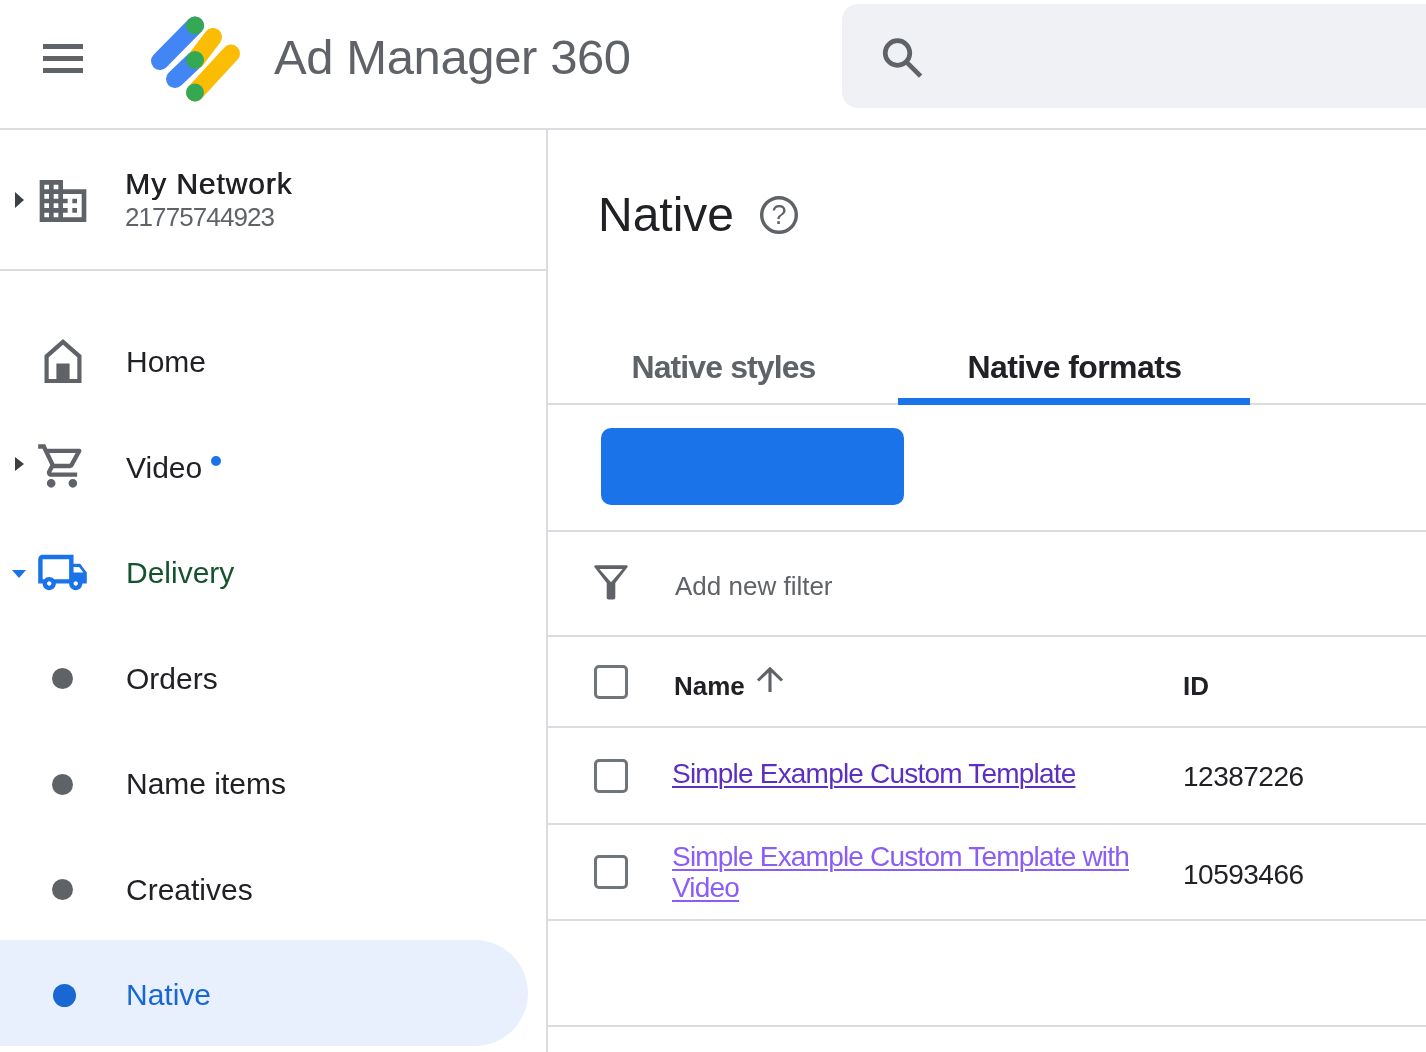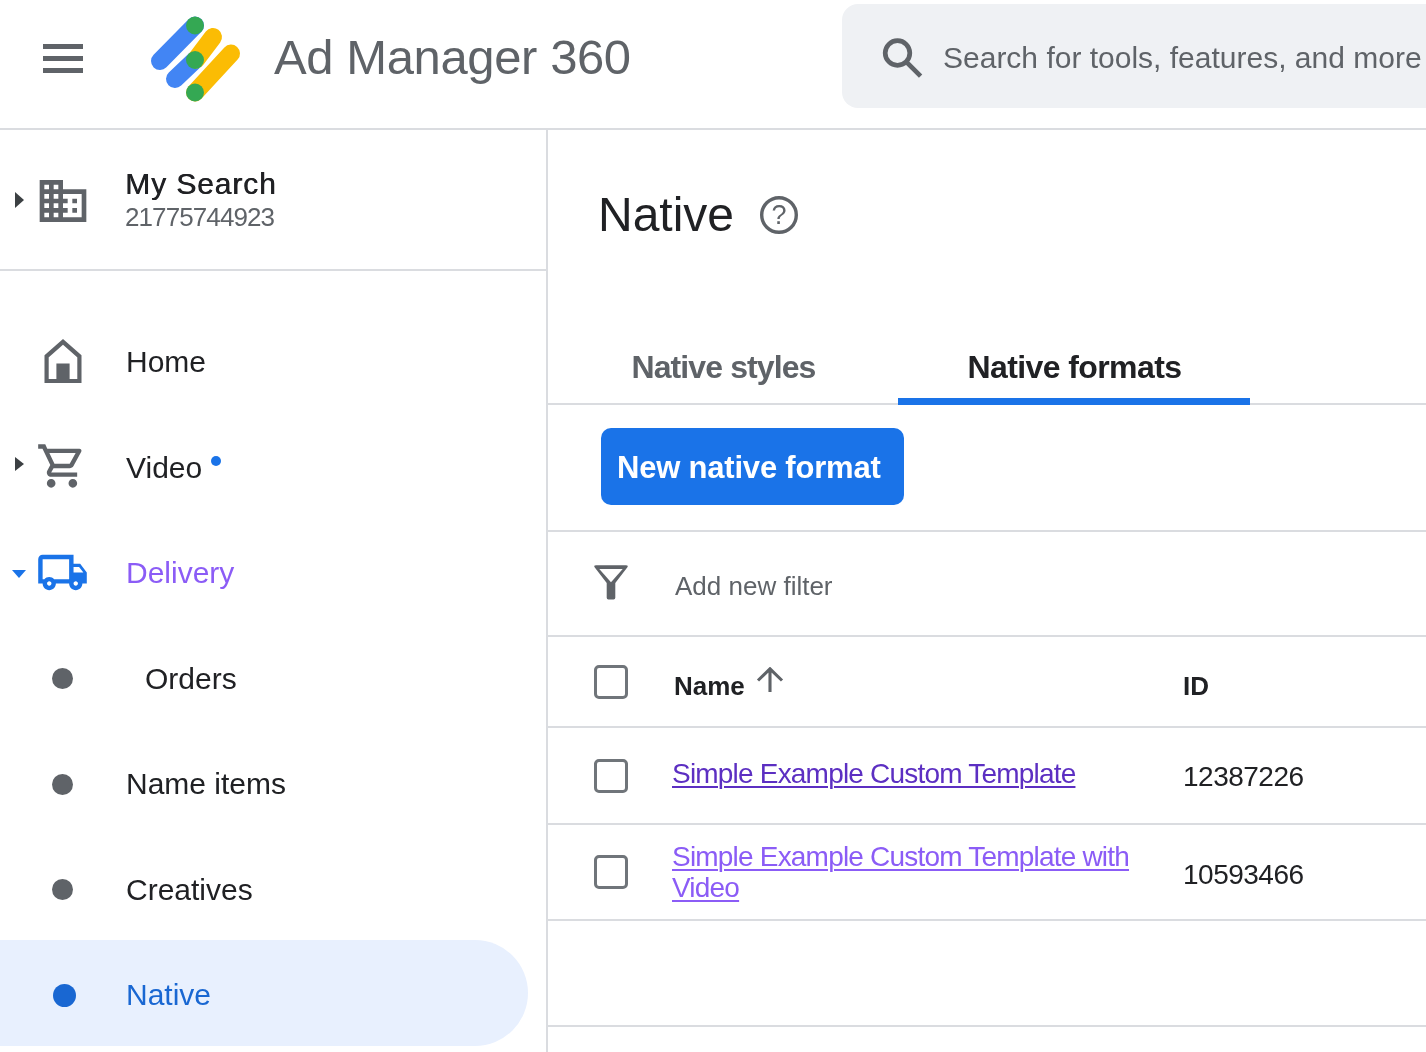--- a/index.html
+++ b/index.html
@@ -31,31 +31,30 @@
     <circle cx="49" cy="80.5" r="9" fill="#34a853"></circle>
   </svg>
 
   <div class="txt" style="left:274px; top:33.2px; font-size:49px; line-height:49px; color:#5f6368; letter-spacing:-0.4px;">Ad Manager 360</div>
 
   <div class="abs" style="left:842px; top:4px; width:600px; height:104px; background:#eff1f4; border-radius:16px 0 0 16px;"></div>
   <svg class="abs" style="left:880px; top:36px;" width="46" height="46" viewBox="0 0 46 46">
     <circle cx="17.5" cy="17" r="12.3" fill="none" stroke="#5f6368" stroke-width="4.7"></circle>
     <line x1="26.3" y1="25.8" x2="40.6" y2="40.1" stroke="#5f6368" stroke-width="4.7" stroke-linecap="butt"></line>
   </svg>
-  <div class="txt" style="left:943px; top:43.3px; font-size:30px; line-height:30px; color:#5f6368;">Search for tools, features, and more</div>
 
   <div class="hr" style="left:0; top:128px; width:1426px;"></div>
 
   <div class="vr" style="left:546px; top:128px; height:924px;"></div>
 
   <div class="abs" style="left:15px; top:192px; width:0; height:0; border-left:9px solid #3c4043; border-top:8.5px solid transparent; border-bottom:8.5px solid transparent;"></div>
   <svg class="abs" style="left:35.3px; top:173px;" width="56" height="56" viewBox="0 0 24 24" fill="#5f6368">
     <path d="M12 7V3H2v18h20V7H12zM6 19H4v-2h2v2zm0-4H4v-2h2v2zm0-4H4V9h2v2zm0-4H4V5h2v2zm4 12H8v-2h2v2zm0-4H8v-2h2v2zm0-4H8V9h2v2zm0-4H8V5h2v2zm10 12h-8v-2h2v-2h-2v-2h2v-2h-2V9h8v10zm-2-8h-2v2h2v-2zm0 4h-2v2h2v-2z"></path>
   </svg>
-  <div class="txt" style="left:125px; top:168.9px; font-size:30px; line-height:30px; color:#202124; text-shadow:0.6px 0 0 #202124; letter-spacing:0.9px;">My Search</div>
+  <div class="txt" style="left:125px; top:168.9px; font-size:30px; line-height:30px; color:#202124; text-shadow:0.6px 0 0 #202124; letter-spacing:0.9px;">My Network</div>
   <div class="txt" style="left:125px; top:203.9px; font-size:26px; line-height:26px; color:#5f6368; letter-spacing:-0.9px;">21775744923</div>
 
   <div class="hr" style="left:0; top:269px; width:546px;"></div>
 
   <svg class="abs" style="left:43px; top:338.5px;" width="40" height="46" viewBox="0 0 40 46">
     <path d="M3.6 42 V17.3 L20 2.9 L36.4 17.3 V42 Z" fill="none" stroke="#5f6368" stroke-width="4.2" stroke-linejoin="miter"></path>
     <rect x="13.4" y="24.5" width="13.2" height="15.5" fill="#5f6368"></rect>
   </svg>
   <div class="txt" style="left:126px; top:347.3px; font-size:30px; line-height:30px; color:#202124;">Home</div>
 
@@ -63,24 +62,24 @@
   <svg class="abs" style="left:35.8px; top:440.2px;" width="52" height="52" viewBox="0 0 24 24" fill="#5f6368">
     <path d="M15.55 13c.75 0 1.41-.41 1.75-1.03l3.58-6.49c.37-.66-.11-1.48-.87-1.48H5.21l-.94-2H1v2h2l3.6 7.59-1.35 2.44C4.52 15.37 5.48 17 7 17h12v-2H7l1.1-2h7.45zM6.16 6h12.15l-2.76 5H8.53L6.16 6zM7 18c-1.1 0-1.99.9-1.99 2S5.9 22 7 22s2-.9 2-2-.9-2-2-2zm10 0c-1.1 0-1.99.9-1.99 2s.89 2 1.99 2 2-.9 2-2-.9-2-2-2z"></path>
   </svg>
   <div class="txt" style="left:126px; top:452.8px; font-size:30px; line-height:30px; color:#202124;">Video</div>
   <div class="abs" style="left:210.5px; top:456px; width:10px; height:10px; border-radius:50%; background:#1a73e8;"></div>
 
   <div class="abs" style="left:12px; top:569.5px; width:0; height:0; border-top:8.5px solid #1a73e8; border-left:7.5px solid transparent; border-right:7.5px solid transparent;"></div>
   <svg class="abs" style="left:36.4px; top:546.2px;" width="53" height="53" viewBox="0 0 24 24" fill="#1a73e8">
     <path d="M20 8h-3V4H3c-1.1 0-2 .9-2 2v11h2c0 1.66 1.34 3 3 3s3-1.34 3-3h6c0 1.66 1.34 3 3 3s3-1.34 3-3h2v-5l-3-4zm-.5 1.5l1.96 2.5H17V9.5h2.5zM6 18c-.55 0-1-.45-1-1s.45-1 1-1 1 .45 1 1-.45 1-1 1zm2.22-3c-.55-.61-1.33-1-2.22-1s-1.67.39-2.22 1H3V6h12v9H8.22zM18 18c-.55 0-1-.45-1-1s.45-1 1-1 1 .45 1 1-.45 1-1 1z"></path>
   </svg>
-  <div class="txt" style="left:126px; top:558.3px; font-size:30px; line-height:30px; color:#8b5cf6;">Delivery</div>
+  <div class="txt" style="left:126px; top:558.3px; font-size:30px; line-height:30px; color:#14532d;">Delivery</div>
 
   <div class="abs" style="left:52px; top:668px; width:21px; height:21px; border-radius:50%; background:#5f6368;"></div>
-  <div class="txt" style="left:126px; top:663.8px; font-size:30px; line-height:30px; color:#202124;margin-left:19px;">Orders</div>
+  <div class="txt" style="left:126px; top:663.8px; font-size:30px; line-height:30px; color:#202124;">Orders</div>
 
   <div class="abs" style="left:52px; top:773.5px; width:21px; height:21px; border-radius:50%; background:#5f6368;"></div>
   <div class="txt" style="left:126px; top:769.3px; font-size:30px; line-height:30px; color:#202124;">Name items</div>
 
   <div class="abs" style="left:52px; top:878.5px; width:21px; height:21px; border-radius:50%; background:#5f6368;"></div>
   <div class="txt" style="left:126px; top:874.8px; font-size:30px; line-height:30px; color:#202124;">Creatives</div>
 
   <div class="abs" style="left:0; top:940px; width:528px; height:106px; background:#e8f0fe; border-radius:0 53px 53px 0;"></div>
   <div class="abs" style="left:52.5px; top:983.5px; width:23px; height:23px; border-radius:50%; background:#1967d2;"></div>
   <div class="txt" style="left:126px; top:980.3px; font-size:30px; line-height:30px; color:#1967d2;">Native</div>
@@ -90,21 +89,20 @@
     <circle cx="20" cy="20" r="17.3" fill="none" stroke="#5f6368" stroke-width="3.4"></circle>
     <text x="20" y="28.5" text-anchor="middle" font-family="Liberation Sans" font-size="27px" fill="#5f6368">?</text>
   </svg>
 
   <div class="txt" style="left:631.5px; top:351px; font-size:32px; line-height:32px; font-weight:bold; color:#5f6368; letter-spacing:-0.9px;">Native styles</div>
   <div class="txt" style="left:967.5px; top:351px; font-size:32px; line-height:32px; font-weight:bold; color:#202124; letter-spacing:-0.6px;text-align:center;">Native formats</div>
   <div class="hr" style="left:548px; top:403px; width:878px;"></div>
   <div class="abs" style="left:898px; top:398px; width:352px; height:6.5px; background:#1a73e8;"></div>
 
   <div class="abs" style="left:601px; top:428px; width:303px; height:77px; background:#1a73e8; border-radius:10px;"></div>
-  <div class="txt" style="left:617px; top:452px; font-size:31px; line-height:31px; font-weight:bold; color:#fff; letter-spacing:-0.2px;">New native format</div>
 
   <div class="hr" style="left:548px; top:530px; width:878px;"></div>
   <svg class="abs" style="left:593px; top:563px;" width="36" height="38" viewBox="0 0 36 38">
     <path fill="#5f6368" d="M3 2.2 h30 q2.6 0 1.4 2.1 L22.3 20 v14.8 q0 1.7 -1.7 1.7 h-5.2 q-1.7 0 -1.7 -1.7 V20 L1.6 4.3 Q0.4 2.2 3 2.2 z"></path>
     <path fill="#fff" d="M6.3 6.1 h23.4 L18 19.2 z"></path>
   </svg>
   <div class="txt" style="left:675px; top:572.5px; font-size:26px; line-height:26px; color:#5f6368;">Add new filter</div>
   <div class="hr" style="left:548px; top:635px; width:878px;"></div>
 
   <div class="abs" style="left:593.5px; top:664.5px; width:34px; height:34px; border:3px solid #70757a; border-radius:5px;"></div>

